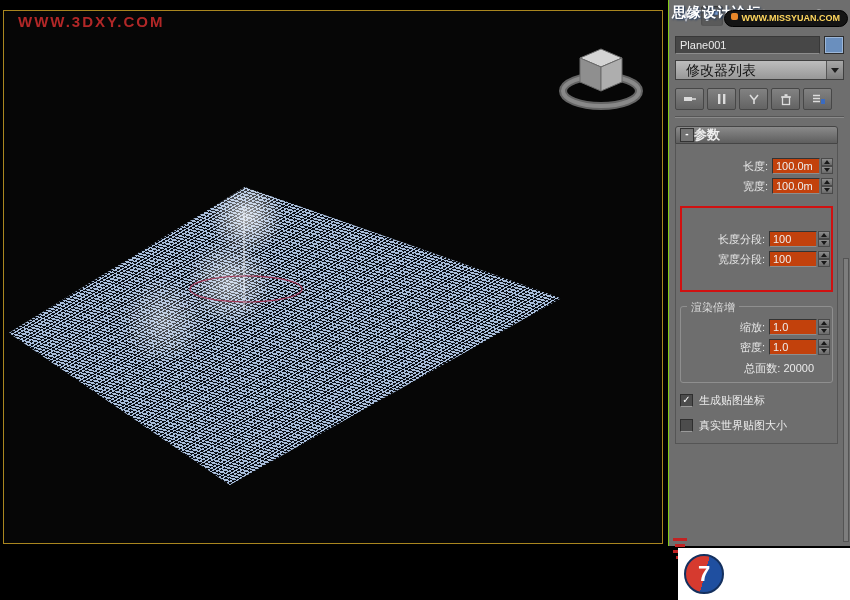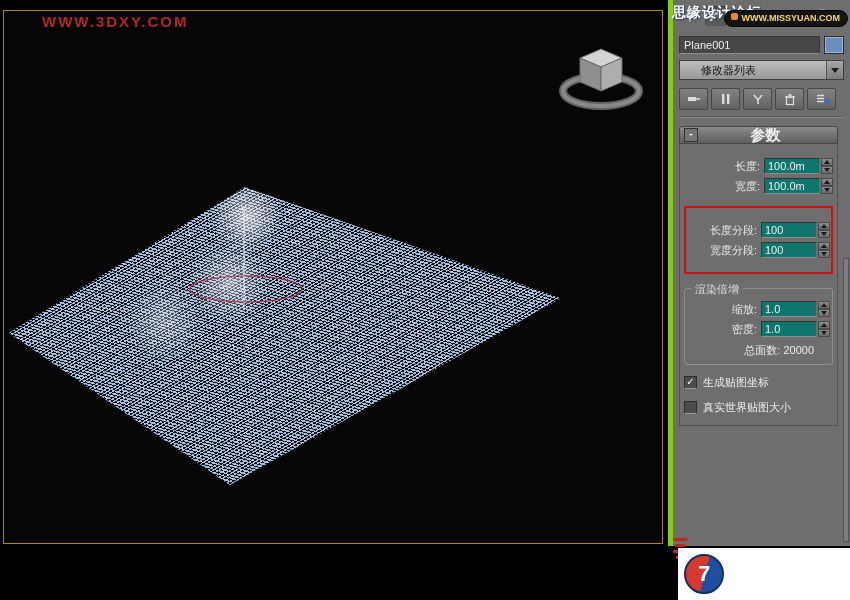--- a/index.html
+++ b/index.html
@@ -3,80 +3,80 @@
 <meta charset="utf-8">
 <style>
   html,body{margin:0;padding:0;background:#000;}
   .stage{position:relative;width:850px;height:600px;background:#000;overflow:hidden;
          font-family:"Liberation Sans","DejaVu Sans",sans-serif;}
 
   
   .viewport{position:absolute;left:3px;top:10px;width:660px;height:534px;
             background:#060606;border:1px solid #a9861f;box-sizing:border-box;}
   .vp-watermark{position:absolute;left:14px;top:2px;color:#c42b2b;font-weight:bold;
-                font-size:15px;letter-spacing:2px;opacity:.9;margin-left:24px;}
+                font-size:15px;letter-spacing:2px;opacity:.9;}
   .mesh{position:absolute;left:5px;top:176px;width:552px;height:298px;
         clip-path:polygon(42.7% 0%,100% 37.3%,40% 100%,0% 49%);
         background-color:#0b0e14;
         background-image:
           radial-gradient(circle at 43% 10%, rgba(255,255,255,.65), rgba(255,255,255,0) 9%),
           radial-gradient(circle at 40% 32%, rgba(255,255,255,.5), rgba(255,255,255,0) 11%),
           radial-gradient(circle at 28% 45%, rgba(255,255,255,.35), rgba(255,255,255,0) 10%),
           repeating-linear-gradient(19deg, rgba(176,198,228,.95) 0 1px, rgba(10,14,22,0) 1px 3px),
           repeating-linear-gradient(148deg, rgba(176,198,228,.95) 0 1px, rgba(10,14,22,0) 1px 3px);}
   .vp-overlay{position:absolute;left:0;top:0;width:660px;height:534px;pointer-events:none;}
   .viewcube{position:absolute;right:18px;top:26px;width:86px;height:76px;}
 
   
   .panel{position:absolute;left:668px;top:0;width:182px;height:546px;background:#6e6e6e;
-         border-left:5px solid #84cc16;box-sizing:border-box;padding:4px 6px 0 6px;color:#eaeaea;}
+         border-left:1px solid #84cc16;box-sizing:border-box;padding:4px 6px 0 6px;color:#eaeaea;}
   .tabs{display:flex;gap:4px;margin:2px 0 0 0;height:22px;}
   .tab{width:22px;height:20px;border-radius:3px;display:flex;align-items:center;justify-content:center;}
   .tab.active{background:#5a5a5a;box-shadow:inset 0 1px 2px #333;}
   .name-row{display:flex;gap:4px;margin-top:8px;height:18px;}
   .name-field{flex:1;background:#474747;border:1px solid #383838;border-bottom-color:#8d8d8d;
               color:#ececec;font-size:11px;line-height:16px;padding:0 4px;}
   .swatch{width:20px;height:18px;background:#6a8fbe;border:1px solid #2d2d2d;box-sizing:border-box;
           box-shadow:inset 0 0 0 1px #9db7d8;}
   .dropdown{margin-top:6px;height:20px;display:flex;align-items:stretch;
             background:linear-gradient(#bdbdbd,#989898);border:1px solid #3f3f3f;box-sizing:border-box;}
-  .dropdown .txt{flex:1;color:#141414;font-size:11px;line-height:18px;padding:0 21px;}
+  .dropdown .txt{flex:1;color:#141414;font-size:14px;line-height:18px;padding:0 10px;}
   .dropdown .arrow-btn{width:16px;background:linear-gradient(#a7a7a7,#7d7d7d);
             border-left:1px solid #565656;display:flex;align-items:center;justify-content:center;}
   .tri-down{width:0;height:0;border-left:4px solid transparent;border-right:4px solid transparent;
             border-top:5px solid #1c1c1c;}
   .stack{margin-top:6px;height:122px;background:#585858;border:1px solid #3a3a3a;
          box-shadow:inset 0 0 0 1px #777;overflow:hidden;}
   .stack-row{height:16px;background:linear-gradient(#9e9e9e,#7c7c7c);color:#fdfdfd;
              font-size:11px;line-height:16px;padding-left:26px;border-bottom:1px solid #4c4c4c;}
   .stack-btns{display:flex;gap:3px;margin-top:8px;height:20px;}
   .sbtn{width:27px;height:20px;background:linear-gradient(#828282,#636363);
         border:1px solid #474747;border-radius:2px;display:flex;align-items:center;justify-content:center;}
   .panel-divider{border:none;border-top:1px solid #565656;border-bottom:1px solid #8a8a8a;margin:8px 0 0 0;}
 
   
   .rollout{margin:8px 6px 0 0;}
   .rollout-header{height:18px;background:linear-gradient(#8a8a8a,#5e5e5e);border:1px solid #454545;
                   border-radius:3px 3px 0 0;display:flex;align-items:center;padding:0 4px;box-sizing:border-box;}
   .collapse-box{width:12px;height:12px;background:#747474;border:1px solid #333;color:#fff;
                 font-size:10px;line-height:10px;text-align:center;font-weight:bold;}
-  .rollout-title{flex:1;text-align:center;font-size:15px;font-weight:bold;color:#efefef;}
+  .rollout-title{flex:1;text-align:left;font-size:13px;font-weight:bold;color:#efefef;}
   .rollout-body{border:1px solid #555;border-top:none;padding:10px 4px 10px 4px;}
   .p-row{display:flex;align-items:center;justify-content:flex-end;margin:4px 0;font-size:11px;}
   .p-label{margin-right:4px;color:#e6e6e6;}
-  .p-field{width:56px;height:16px;background:#0f766e;border:1px solid #333;border-bottom-color:#8d8d8d;
+  .p-field{width:48px;height:16px;background:#c2410c;border:1px solid #333;border-bottom-color:#8d8d8d;
            border-right-color:#6d6d6d;color:#eee;font-size:11px;line-height:14px;padding:0 3px;box-sizing:border-box;}
   .spinner{width:12px;height:16px;display:flex;flex-direction:column;margin-left:1px;}
   .spin-btn{flex:1;background:linear-gradient(#8d8d8d,#6a6a6a);border:1px solid #4a4a4a;
             display:flex;align-items:center;justify-content:center;}
   .tri-up-s{width:0;height:0;border-left:3px solid transparent;border-right:3px solid transparent;
             border-bottom:4px solid #181818;}
   .tri-down-s{width:0;height:0;border-left:3px solid transparent;border-right:3px solid transparent;
               border-top:4px solid #181818;}
-  .seg-highlight{border:2px solid #d01111;margin:12px 0 4px 0;padding:10px 1px;}
+  .seg-highlight{border:2px solid #d01111;margin:12px 0 4px 0;padding:19px 1px;}
   .group{position:relative;border:1px solid #8f8f8f;border-radius:3px;margin-top:14px;padding:8px 2px 6px 1px;}
   .group-title{position:absolute;top:-7px;left:6px;background:#6e6e6e;padding:0 4px;font-size:11px;color:#dedede;}
   .total-row{font-size:11px;color:#eaeaea;text-align:right;padding-right:16px;margin-top:6px;}
   .chk-row{display:flex;align-items:center;gap:6px;margin-top:10px;font-size:11px;color:#ececec;}
   .chk-box{width:11px;height:11px;background:#4c4c4c;border:1px solid #2e2e2e;border-bottom-color:#9a9a9a;
            color:#fff;font-size:10px;line-height:10px;text-align:center;}
   .scroll-strip{position:absolute;right:1px;top:258px;width:4px;height:282px;background:#7d7d7d;
                 border:1px solid #545454;}
 
   

